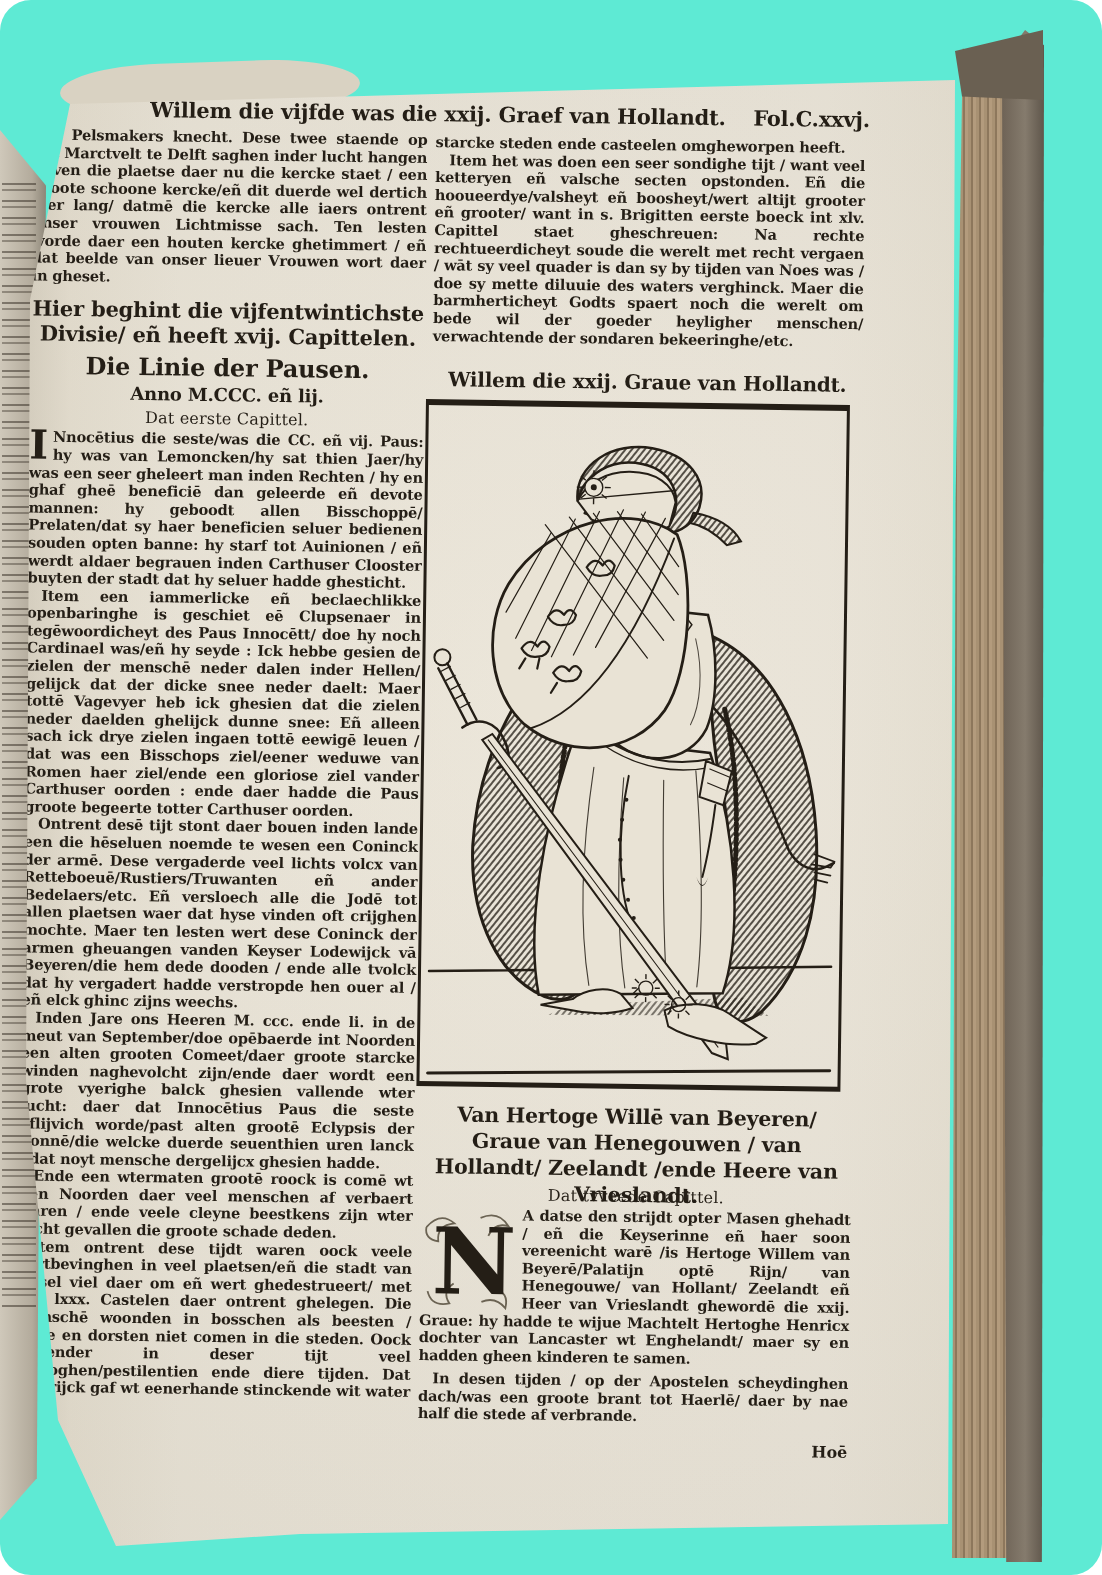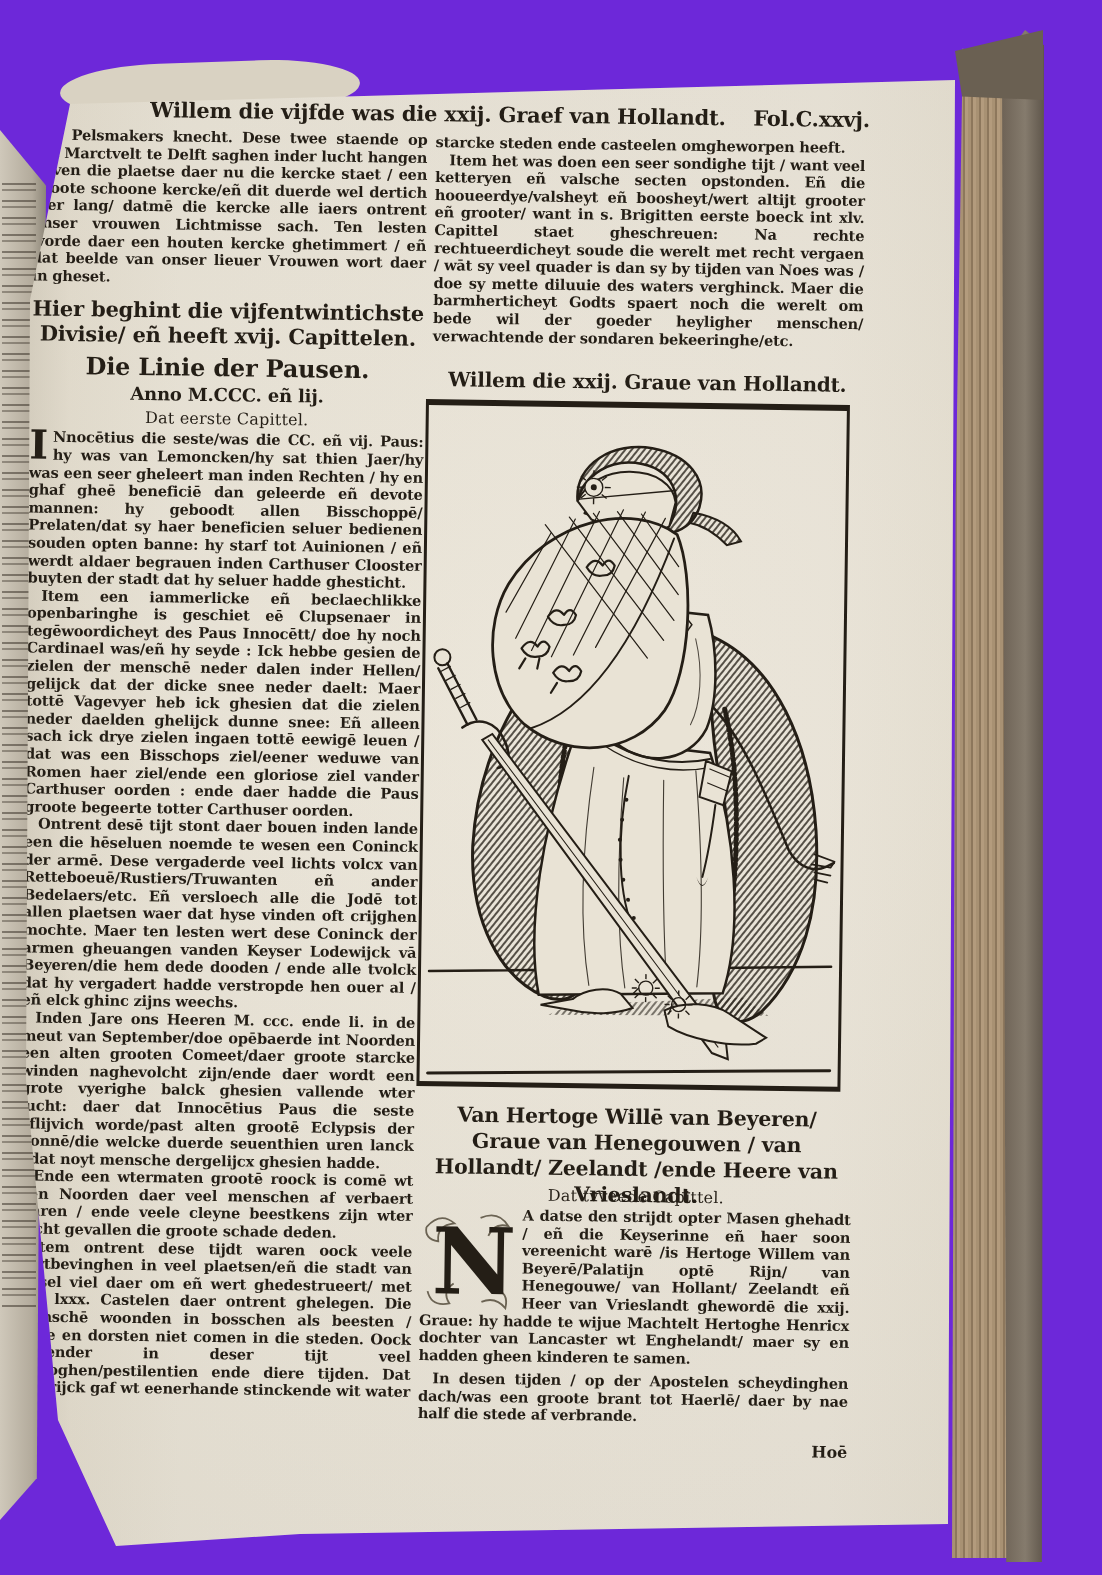--- a/index.html
+++ b/index.html
@@ -1,18 +1,18 @@
 <!DOCTYPE html>
 <html><head>
 <meta charset="utf-8">
 <style>
   html,body{margin:0;padding:0;}
   body{width:1102px;height:1575px;overflow:hidden;background:#ffffff;
        font-family:"DejaVu Serif",serif;}
-  .scene{position:relative;width:1102px;height:1575px;background:#6d28d9;}
+  .scene{position:relative;width:1102px;height:1575px;background:#5eead4;border-radius:31px;}
 
   
   .gutter-strip{position:absolute;left:0;top:130px;width:46px;height:1390px;
     background:linear-gradient(to right,#cfc8ba,#b3ab9c 70%,#8d8678);
     clip-path:polygon(0 0,100% 4%,80% 97%,0 100%);}
   .gutter-text{position:absolute;left:2px;top:180px;width:34px;height:1130px;
     background:repeating-linear-gradient(to bottom,
       transparent 0 3px, rgba(48,40,31,.50) 3px 5px,
       transparent 5px 9px, rgba(48,40,31,.38) 9px 11px,
       transparent 11px 17px);

